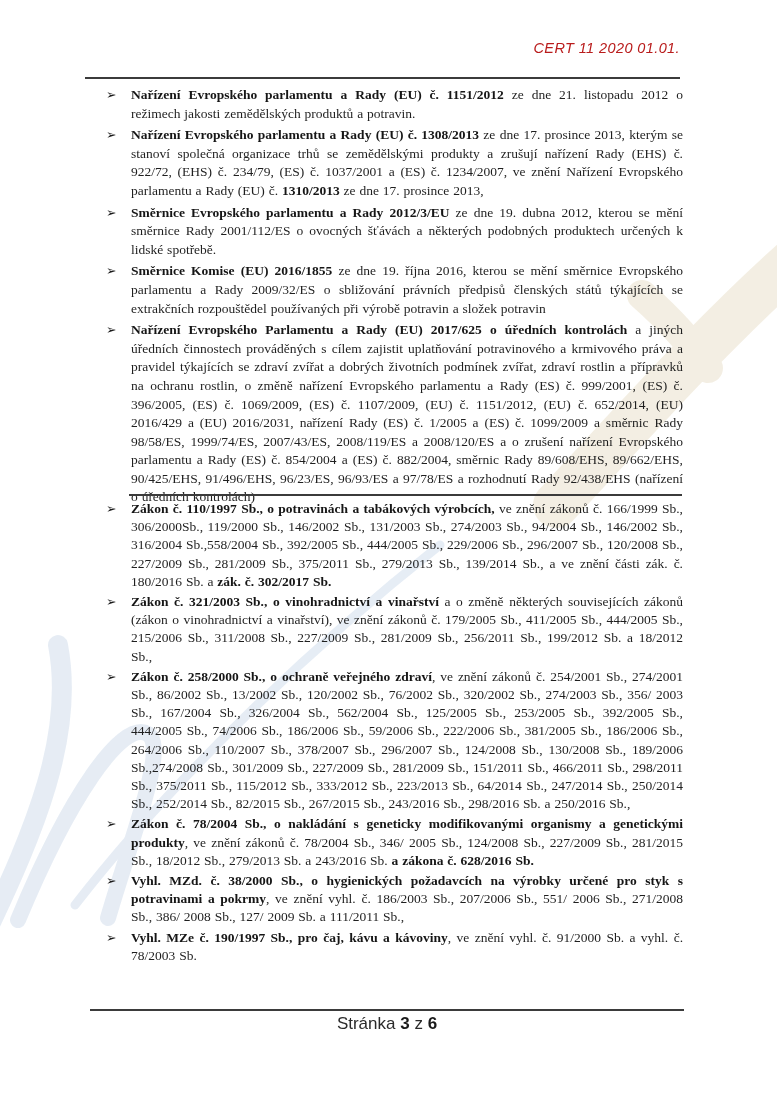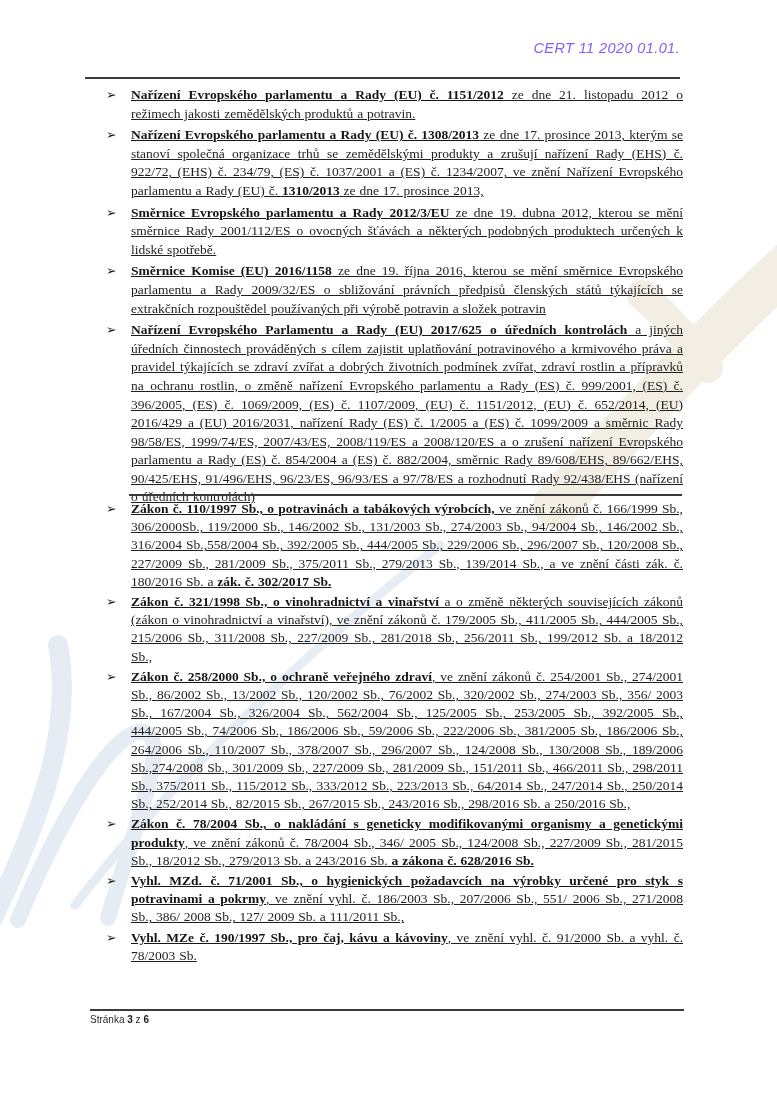--- a/index.html
+++ b/index.html
@@ -8,48 +8,48 @@
     width:777px;height:1100px;
     background:#ffffff;
     font-family:"Liberation Serif", serif;
     color:#1f1f1f;
     overflow:hidden;
   }
   .watermark{position:absolute;left:0;top:0;z-index:0;pointer-events:none;}
   .cert{
     position:absolute;top:40px;right:97px;z-index:1;
     font-family:"Liberation Sans", sans-serif;
-    font-style:italic;font-size:14.5px;letter-spacing:.4px;color:#8b5cf6;
+    font-style:italic;font-size:14.5px;letter-spacing:.4px;color:#b91c1c;
   }
   .rule{position:absolute;height:2px;background:#3b3b3b;z-index:1;}
   .rule-top{left:85px;top:77px;width:595px;}
   .rule-mid{left:129px;top:494px;width:553px;}
   .rule-bottom{left:90px;top:1009px;width:594px;}
   ul.law-list{
     position:absolute;z-index:1;
     list-style:none;margin:0;padding:0;
     width:578px;left:105px;
     text-align:justify;
     word-spacing:.5px;
   }
   ul.list-eu{top:86px;font-size:13.5px;line-height:18.6px;}
   ul.list-cz{top:500px;font-size:13.5px;line-height:18.2px;}
   ul.law-list li{position:relative;padding-left:26px;margin:0 0 3px 0;}
   ul.list-cz li{margin-bottom:2px;}
   .bullet{
     position:absolute;left:1px;top:0;
     font-size:12.5px;color:#1a1a1a;
   }
-  .seg{color:#1f1f1f;text-decoration:underline;}
+  .seg{color:#1f1f1f;}
   .seg.bold{font-weight:bold;color:#161616;}
   .footer{
     position:absolute;left:90px;top:1014px;width:594px;z-index:1;
-    text-align:left;
+    text-align:center;
     font-family:"Liberation Sans", sans-serif;
-    font-size:10px;color:#2b2b2b;
+    font-size:17px;color:#2b2b2b;
   }
   .footer b{font-weight:bold;color:#1a1a1a;}
 </style>
 </head>
 <body>
 
 <div class="page">
 
   <svg class="watermark" width="777" height="1100" viewBox="0 0 777 1100" aria-hidden="true">
     <g fill="none" stroke-linecap="round" opacity="0.6">
@@ -64,32 +64,32 @@
   </svg>
 
   <div class="cert">CERT 11 2020 01.01.</div>
 
   <div class="rule rule-top"></div>
 
   <ul class="law-list list-eu">
       <li><span class="bullet">➢</span><span class="seg bold">Nařízení Evropského parlamentu a Rady (EU) č. 1151/2012</span><span class="seg"> ze dne 21. listopadu 2012 o režimech jakosti zemědělských produktů a potravin.</span></li>
       <li><span class="bullet">➢</span><span class="seg bold">Nařízení Evropského parlamentu a Rady (EU) č. 1308/2013</span><span class="seg"> ze dne 17. prosince 2013, kterým se stanoví společná organizace trhů se zemědělskými produkty a zrušují nařízení Rady (EHS) č. 922/72, (EHS) č. 234/79, (ES) č. 1037/2001 a (ES) č. 1234/2007, ve znění Nařízení Evropského parlamentu a Rady (EU) č. </span><span class="seg bold">1310/2013</span><span class="seg"> ze dne 17. prosince 2013,</span></li>
       <li><span class="bullet">➢</span><span class="seg bold">Směrnice Evropského parlamentu a Rady 2012/3/EU</span><span class="seg"> ze dne 19. dubna 2012, kterou se mění směrnice Rady 2001/112/ES o ovocných šťávách a některých podobných produktech určených k lidské spotřebě.</span></li>
-      <li><span class="bullet">➢</span><span class="seg bold">Směrnice Komise (EU) 2016/1158</span><span class="seg"> ze dne 19. října 2016, kterou se mění směrnice Evropského parlamentu a Rady 2009/32/ES o sbližování právních předpisů členských států týkajících se extrakčních rozpouštědel používaných při výrobě potravin a složek potravin</span></li>
+      <li><span class="bullet">➢</span><span class="seg bold">Směrnice Komise (EU) 2016/1855</span><span class="seg"> ze dne 19. října 2016, kterou se mění směrnice Evropského parlamentu a Rady 2009/32/ES o sbližování právních předpisů členských států týkajících se extrakčních rozpouštědel používaných při výrobě potravin a složek potravin</span></li>
       <li><span class="bullet">➢</span><span class="seg bold">Nařízení Evropského Parlamentu a Rady (EU) 2017/625 o úředních kontrolách</span><span class="seg"> a jiných úředních činnostech prováděných s cílem zajistit uplatňování potravinového a krmivového práva a pravidel týkajících se zdraví zvířat a dobrých životních podmínek zvířat, zdraví rostlin a přípravků na ochranu rostlin, o změně nařízení Evropského parlamentu a Rady (ES) č. 999/2001, (ES) č. 396/2005, (ES) č. 1069/2009, (ES) č. 1107/2009, (EU) č. 1151/2012, (EU) č. 652/2014, (EU) 2016/429 a (EU) 2016/2031, nařízení Rady (ES) č. 1/2005 a (ES) č. 1099/2009 a směrnic Rady 98/58/ES, 1999/74/ES, 2007/43/ES, 2008/119/ES a 2008/120/ES a o zrušení nařízení Evropského parlamentu a Rady (ES) č. 854/2004 a (ES) č. 882/2004, směrnic Rady 89/608/EHS, 89/662/EHS, 90/425/EHS, 91/496/EHS, 96/23/ES, 96/93/ES a 97/78/ES a rozhodnutí Rady 92/438/EHS (nařízení o úředních kontrolách)</span></li>
     </ul>
 
   <div class="rule rule-mid"></div>
 
   <ul class="law-list list-cz">
       <li><span class="bullet">➢</span><span class="seg bold">Zákon č. 110/1997 Sb., o potravinách a tabákových výrobcích,</span><span class="seg"> ve znění zákonů č. 166/1999 Sb., 306/2000Sb., 119/2000 Sb., 146/2002 Sb., 131/2003 Sb., 274/2003 Sb., 94/2004 Sb., 146/2002 Sb., 316/2004 Sb.,558/2004 Sb., 392/2005 Sb., 444/2005 Sb., 229/2006 Sb., 296/2007 Sb., 120/2008 Sb., 227/2009 Sb., 281/2009 Sb., 375/2011 Sb., 279/2013 Sb., 139/2014 Sb., a ve znění části zák. č. 180/2016 Sb. a </span><span class="seg bold">zák. č. 302/2017 Sb.</span></li>
-      <li><span class="bullet">➢</span><span class="seg bold">Zákon č. 321/1998 Sb., o vinohradnictví a vinařství</span><span class="seg"> a o změně některých souvisejících zákonů (zákon o vinohradnictví a vinařství), ve znění zákonů č. 179/2005 Sb., 411/2005 Sb., 444/2005 Sb., 215/2006 Sb., 311/2008 Sb., 227/2009 Sb., 281/2018 Sb., 256/2011 Sb., 199/2012 Sb. a 18/2012 Sb.,</span></li>
+      <li><span class="bullet">➢</span><span class="seg bold">Zákon č. 321/2003 Sb., o vinohradnictví a vinařství</span><span class="seg"> a o změně některých souvisejících zákonů (zákon o vinohradnictví a vinařství), ve znění zákonů č. 179/2005 Sb., 411/2005 Sb., 444/2005 Sb., 215/2006 Sb., 311/2008 Sb., 227/2009 Sb., 281/2009 Sb., 256/2011 Sb., 199/2012 Sb. a 18/2012 Sb.,</span></li>
       <li><span class="bullet">➢</span><span class="seg bold">Zákon č. 258/2000 Sb., o ochraně veřejného zdraví</span><span class="seg">, ve znění zákonů č. 254/2001 Sb., 274/2001 Sb., 86/2002 Sb., 13/2002 Sb., 120/2002 Sb., 76/2002 Sb., 320/2002 Sb., 274/2003 Sb., 356/ 2003 Sb., 167/2004 Sb., 326/2004 Sb., 562/2004 Sb., 125/2005 Sb., 253/2005 Sb., 392/2005 Sb., 444/2005 Sb., 74/2006 Sb., 186/2006 Sb., 59/2006 Sb., 222/2006 Sb., 381/2005 Sb., 186/2006 Sb., 264/2006 Sb., 110/2007 Sb., 378/2007 Sb., 296/2007 Sb., 124/2008 Sb., 130/2008 Sb., 189/2006 Sb.,274/2008 Sb., 301/2009 Sb., 227/2009 Sb., 281/2009 Sb., 151/2011 Sb., 466/2011 Sb., 298/2011 Sb., 375/2011 Sb., 115/2012 Sb., 333/2012 Sb., 223/2013 Sb., 64/2014 Sb., 247/2014 Sb., 250/2014 Sb., 252/2014 Sb., 82/2015 Sb., 267/2015 Sb., 243/2016 Sb., 298/2016 Sb. a 250/2016 Sb.,</span></li>
       <li><span class="bullet">➢</span><span class="seg bold">Zákon č. 78/2004 Sb., o nakládání s geneticky modifikovanými organismy a genetickými produkty</span><span class="seg">, ve znění zákonů č. 78/2004 Sb., 346/ 2005 Sb., 124/2008 Sb., 227/2009 Sb., 281/2015 Sb., 18/2012 Sb., 279/2013 Sb. a 243/2016 Sb.</span><span class="seg bold"> a zákona č. 628/2016 Sb.</span></li>
-      <li><span class="bullet">➢</span><span class="seg bold">Vyhl. MZd. č. 71/2001 Sb., o hygienických požadavcích na výrobky určené pro styk s potravinami a pokrmy</span><span class="seg">, ve znění vyhl. č. 186/2003 Sb., 207/2006 Sb., 551/ 2006 Sb., 271/2008 Sb., 386/ 2008 Sb., 127/ 2009 Sb. a  111/2011 Sb.,</span></li>
+      <li><span class="bullet">➢</span><span class="seg bold">Vyhl. MZd. č. 38/2000 Sb., o hygienických požadavcích na výrobky určené pro styk s potravinami a pokrmy</span><span class="seg">, ve znění vyhl. č. 186/2003 Sb., 207/2006 Sb., 551/ 2006 Sb., 271/2008 Sb., 386/ 2008 Sb., 127/ 2009 Sb. a  111/2011 Sb.,</span></li>
       <li><span class="bullet">➢</span><span class="seg bold">Vyhl. MZe č. 190/1997 Sb., pro čaj, kávu a kávoviny</span><span class="seg">, ve znění vyhl. č. 91/2000 Sb. a vyhl. č. 78/2003 Sb.</span></li>
     </ul>
 
   <div class="rule rule-bottom"></div>
 
   <div class="footer">
     <span>Stránka</span>
     <b>3</b>
     <span>z</span>
     <b>6</b>

